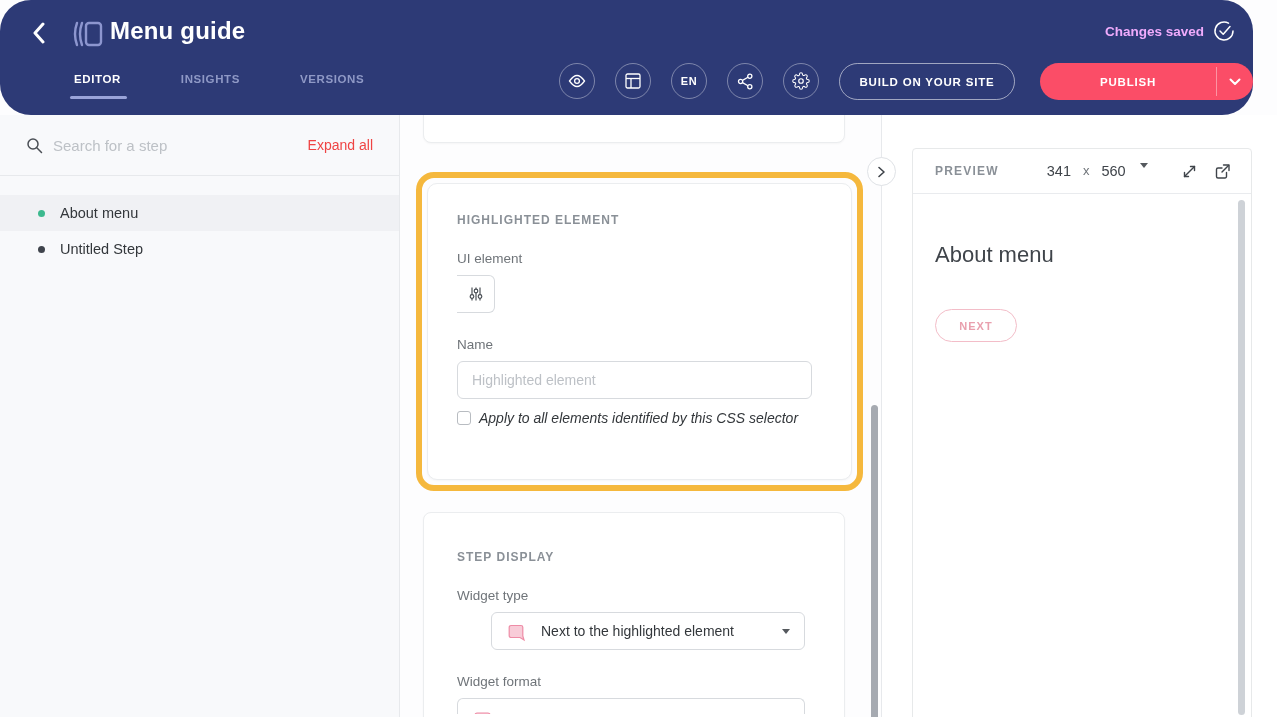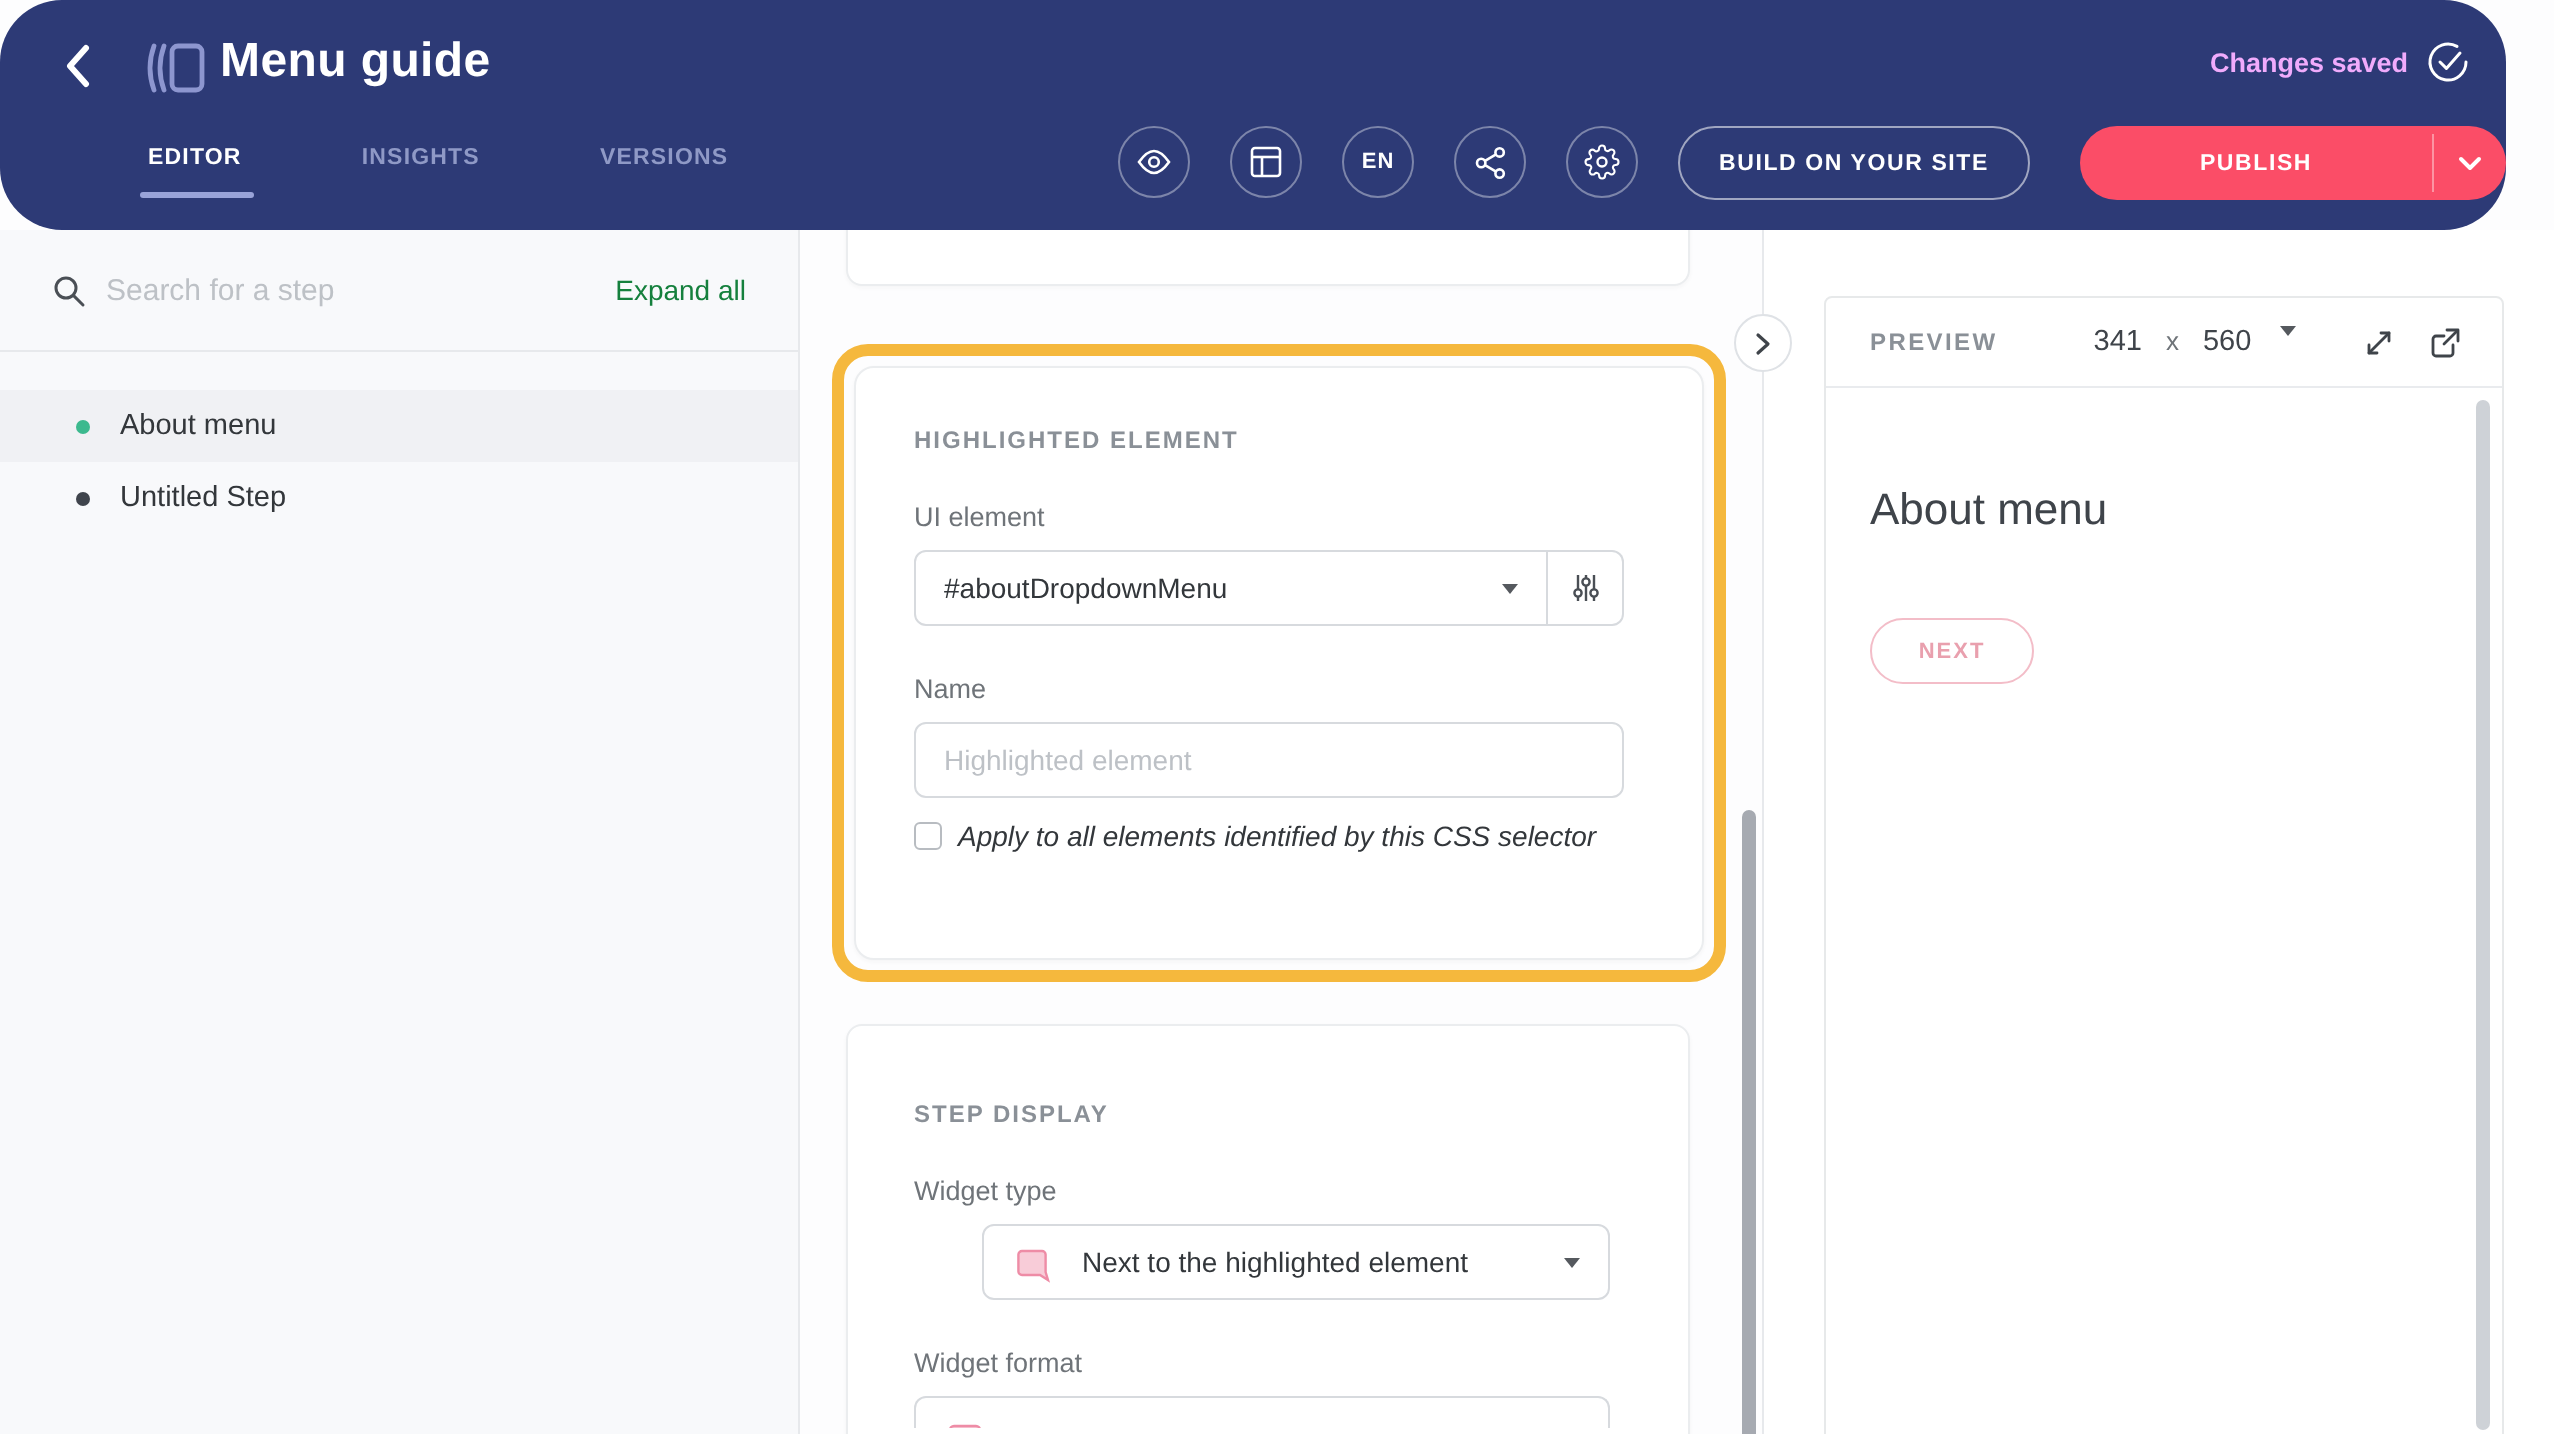--- a/index.html
+++ b/index.html
@@ -23,21 +23,21 @@
   .publish-sep { width:1px; background:rgba(255,255,255,.4); margin:4px 0; }
   .publish-caret { flex:1; display:flex; align-items:center; justify-content:center; }
   .changes-saved { position:absolute; right:18px; top:20px; display:flex; align-items:center; gap:9px; }
   .changes-saved span { font-size:13.5px; font-weight:700; color:#f0abfc; }
 
   
   #sidebar { position:absolute; left:0; top:115px; width:400px; height:602px; background:#f8f9fb; border-right:1px solid #e7e9ec; }
   .search-row { height:61px; border-bottom:1px solid #e7e9ec; display:flex; align-items:center; padding:0 26px; }
   .search-row input { flex:1; border:none; outline:none; background:transparent; font-size:15px; color:#3f444a; margin-left:10px; font-family:"Liberation Sans", sans-serif; }
   .search-row input::placeholder { color:#bdc1c6; }
-  .expand-all { font-size:14px; color:#15803d; cursor:pointer; }
+  .expand-all { font-size:14px; color:#ef4444; cursor:pointer; }
   .step-list { margin-top:19px; }
   .step-row { height:36px; display:flex; align-items:center; padding-left:38px; cursor:pointer; }
   .step-row.selected { background:#f0f1f4; }
   .bullet { width:7px; height:7px; border-radius:50%; margin-right:15px; flex:0 0 auto; }
   .step-label { font-size:14.5px; color:#33373b; }
 
   
   #main { position:absolute; left:401px; top:115px; width:480px; height:602px; background:#fdfdfe; overflow:hidden; }
   .card { background:#fff; border:1px solid #ebedef; border-radius:8px; box-shadow:0 1px 2px rgba(40,45,60,.04); }
   .card-top-partial { position:absolute; left:22px; top:-10px; width:422px; height:38px; border-radius:8px; }
@@ -176,24 +176,20 @@
 
 <div id="main">
   <div class="card card-top-partial"></div>
 
   <div class="hl-wrap">
     <div class="card hl-card">
       <div class="section-title">HIGHLIGHTED ELEMENT</div>
 
       <div class="field-label">UI element</div>
       <div class="select-row">
-        <div class="select-box has-sibling">
-          <span class="select-value">#aboutDropdownMenu</span>
-          <span class="caret"></span>
-        </div>
         <div class="filter-btn">
           <svg width="16" height="16" viewBox="0 0 16 16">
             <line x1="4" y1="1.5" x2="4" y2="14.5" stroke="#4a4f55" stroke-width="1.2"></line>
             <line x1="8" y1="1.5" x2="8" y2="14.5" stroke="#4a4f55" stroke-width="1.2"></line>
             <line x1="12" y1="1.5" x2="12" y2="14.5" stroke="#4a4f55" stroke-width="1.2"></line>
             <circle cx="4" cy="10.5" r="1.8" fill="#fff" stroke="#4a4f55" stroke-width="1.2"></circle>
             <circle cx="8" cy="5" r="1.8" fill="#fff" stroke="#4a4f55" stroke-width="1.2"></circle>
             <circle cx="12" cy="10.5" r="1.8" fill="#fff" stroke="#4a4f55" stroke-width="1.2"></circle>
           </svg>
         </div>

